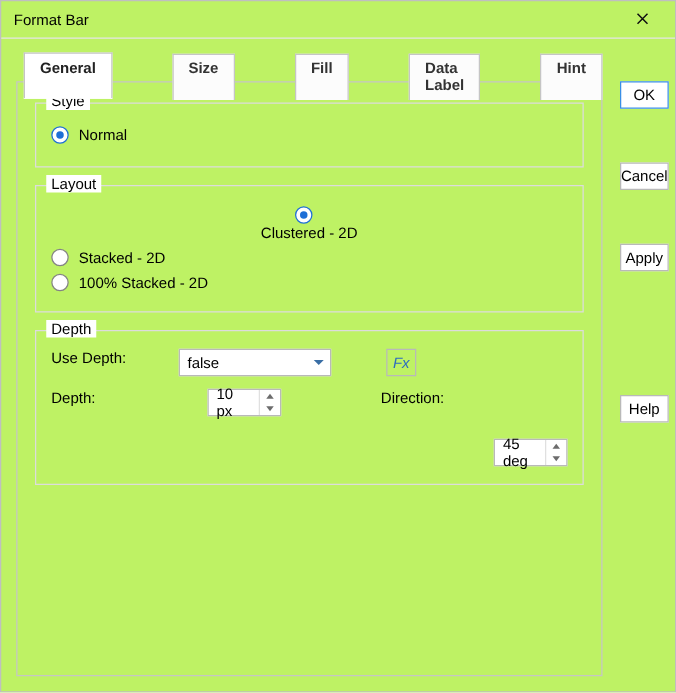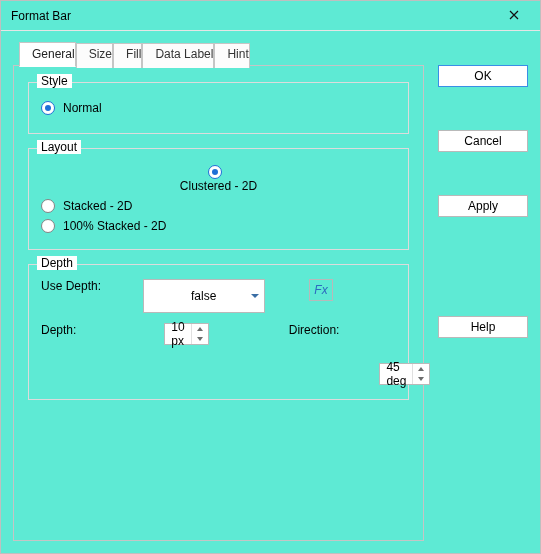--- a/index.html
+++ b/index.html
@@ -8,21 +8,21 @@
     font-family: "Segoe UI", Tahoma, sans-serif;
     font-size: 12px;
     background: #fff;
     color: #000;
   }
   .window {
     width: 541px;
     height: 554px;
     border: 1px solid #bfbfbf;
     box-sizing: border-box;
-    background: #5eead4;
+    background: #bef264;
     position: relative;
   }
   .titlebar {
     height: 30px;
     border-bottom: 1px solid #e5e5e5;
     display: flex;
     align-items: center;
     padding: 0 6px 0 10px;
     box-sizing: border-box;
   }
@@ -79,32 +79,34 @@
   .tabstrip {
     display: flex;
     position: relative;
     margin-left: 6px;
     z-index: 2;
   }
   .tab {
     border: 1px solid #c5c5c5;
     border-bottom: none;
     background: #fff;
-    padding: 4px 0 5px 12px;
+    padding: 4px 12px 5px 12px;
     margin-right: 0px;
     cursor: pointer;
     color: #222;
     position: relative;
     top: 1px;
+    font-weight: bold;
   }
   .tab:not(.active) {
     background: #fcfcfc;
     color: #333;
     top: 2px;
     padding-top: 3px;
+    margin-left: 48px;
   }
   .tab.active {
     border-bottom: 1px solid #fff;
     background: #fff;
     top: 1px;
   }
 
   .tab-panel {
     border: 1px solid #c5c5c5;
     position: absolute;
@@ -161,27 +163,26 @@
   
   .form-row {
     display: flex;
     align-items: flex-start;
     margin-bottom: 10px;
     gap: 40px;
   }
   .form-row .lbl { color: #000; }
   .select {
     border: 1px solid #b9b9b9;
-    height: 34px;
-    display: flex;
-    align-items: center;
-    background: #fff;
-    box-sizing: border-box;
-    cursor: pointer;
-    padding-left: 41px;
+    height: 22px;
+    display: flex;
+    align-items: center;
+    background: #fff;
+    box-sizing: border-box;
+    cursor: pointer;
   }
   .select .val { flex: 1; padding: 0 6px; }
   .select .arrow-region { width: 18px; display:flex; align-items:center; justify-content:center; }
   .select .arrow {
     width: 0; height: 0;
     border-left: 4px solid transparent;
     border-right: 4px solid transparent;
     border-top: 4px solid #3a6ea5;
   }
   .fx-btn {

